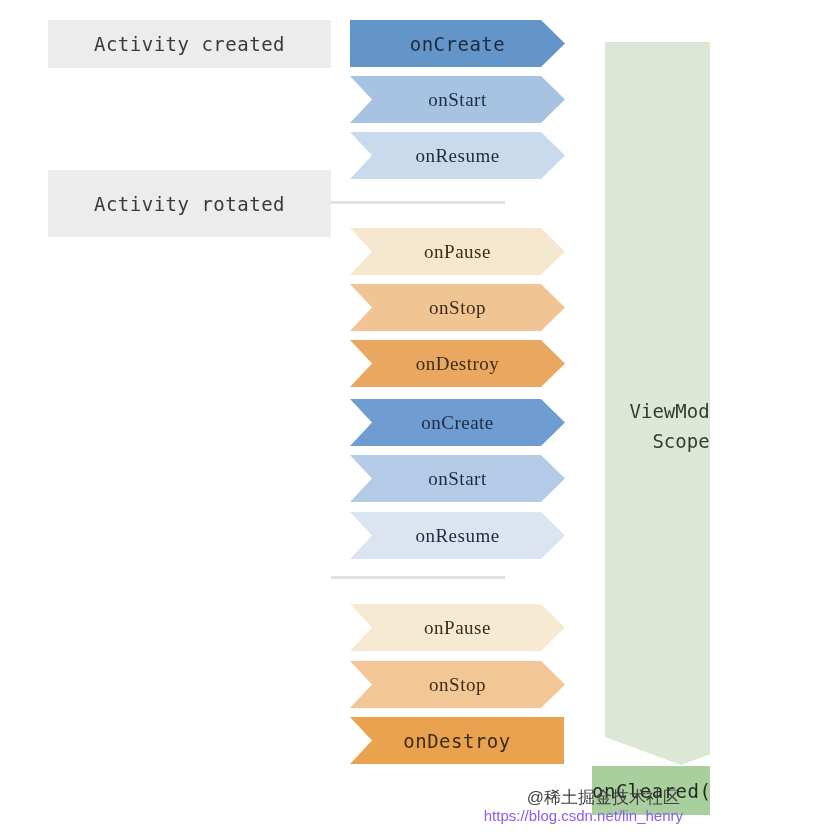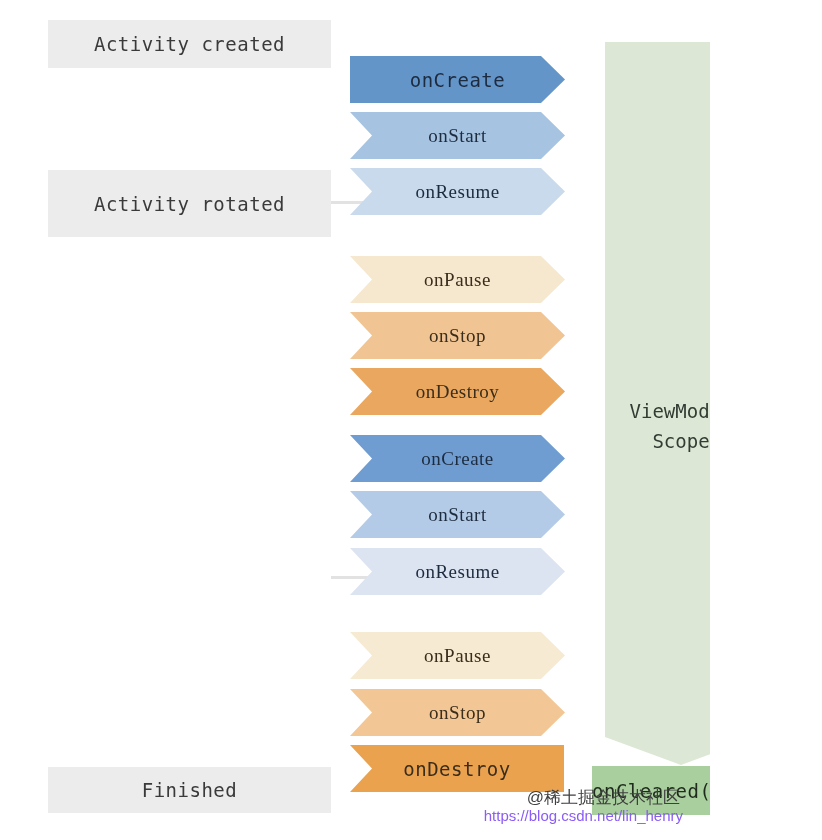--- a/index.html
+++ b/index.html
@@ -25,22 +25,22 @@
   .line-2 { top:576px; }
   
   .arrow {
     position:absolute; left:350px; width:215px; height:47px;
     display:flex; align-items:center; justify-content:center;
     font-size:19px; font-weight:500; letter-spacing:.5px;
   }
   .shape-flag-start { clip-path:polygon(0 0, calc(100% - 24px) 0, 100% 50%, calc(100% - 24px) 100%, 0 100%); }
   .shape-chevron    { clip-path:polygon(0 0, calc(100% - 24px) 0, 100% 50%, calc(100% - 24px) 100%, 0 100%, 22px 50%);font-family:Liberation Serif, serif; }
   .shape-flag-end   { width:214px; clip-path:polygon(0 0, 100% 0, 100% 100%, 0 100%, 22px 50%); }
-  .c-blue   { color:#1d2b3f;margin-top:36px; }
-  .c-orange { color:#3a2d1b;margin-top:28px; }
+  .c-blue   { color:#1d2b3f; }
+  .c-orange { color:#3a2d1b; }
   .r1  { top:20px; }  .r2  { top:76px; }  .r3  { top:132px; }
   .r4  { top:228px; } .r5  { top:284px; } .r6  { top:340px; }
   .r7  { top:399px; } .r8  { top:455px; } .r9  { top:512px; }
   .r10 { top:604px; } .r11 { top:661px; } .r12 { top:717px; }
   
   .vm-arrow {
     position:absolute; left:605px; top:42px; width:152px; height:723px;
     clip-path:polygon(0 0, 100% 0, 100% calc(100% - 28px), 50% 100%, 0 calc(100% - 28px));
   }
   .vm-label {
@@ -66,23 +66,20 @@
 </head>
 <body>
 
 <div class="canvas">
 
   <div class="state-box state-1">
     <span>Activity created</span>
   </div>
   <div class="state-box state-2">
     <span>Activity rotated</span>
-  </div>
-  <div class="state-box state-4">
-    <span>Finished</span>
   </div>
 
   <div class="connector line-1"></div>
   <div class="connector line-2"></div>
 
   <div class="arrow r1 shape-flag-start c-blue" style="background: rgb(100, 149, 201);">
     <span>onCreate</span>
   </div>
   <div class="arrow r2 shape-chevron c-blue" style="background: rgb(166, 195, 225);">
     <span>onStart</span>

